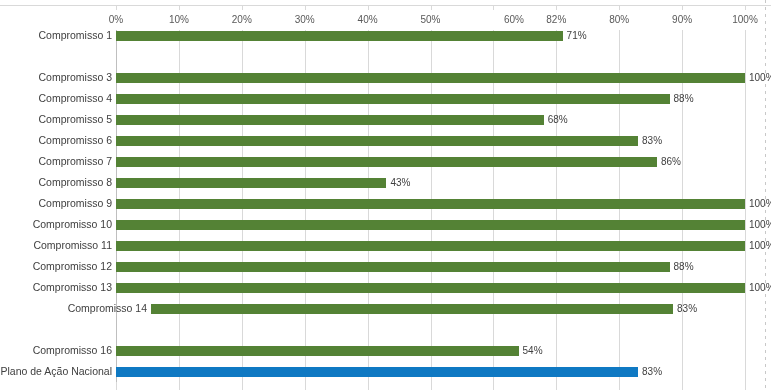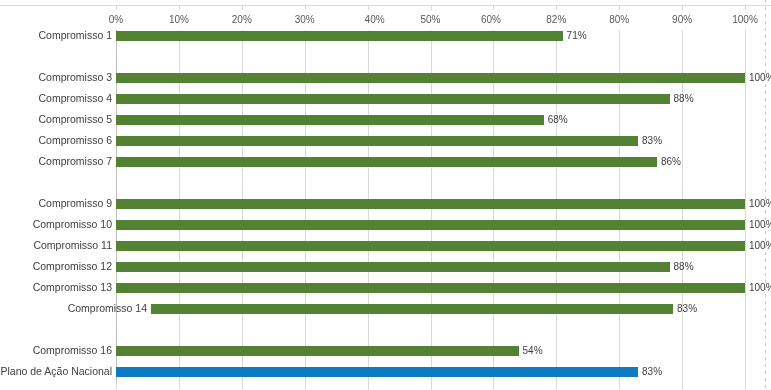--- a/index.html
+++ b/index.html
@@ -160,23 +160,23 @@
       <div class="top-tick" style="left: 619.2px;"></div>
       <div class="top-tick" style="left: 682.1px;"></div>
       <div class="top-tick" style="left: 745px;"></div>
     </div>
 
   <div class="axis-labels" id="axis-labels">
       <div class="axis-label" style="left: 116px;">0%</div>
       <div class="axis-label" style="left: 178.9px;">10%</div>
       <div class="axis-label" style="left: 241.8px;">20%</div>
       <div class="axis-label" style="left: 304.7px;">30%</div>
-      <div class="axis-label" style="left: 367.6px; margin-left: 7px;">40%</div>
+      <div class="axis-label" style="left: 367.6px;">40%</div>
       <div class="axis-label" style="left: 430.5px;">50%</div>
-      <div class="axis-label" style="left: 491px; text-align: right;">60%</div>
+      <div class="axis-label" style="left: 514px; text-align: right;">60%</div>
       <div class="axis-label" style="left: 556.3px;">82%</div>
       <div class="axis-label" style="left: 619.2px;">80%</div>
       <div class="axis-label" style="left: 682.1px;">90%</div>
       <div class="axis-label" style="left: 745px;">100%</div>
     </div>
 
   <div class="plot" id="plot-area">
       <div class="gridline axis0" style="left: 0px;"></div>
       <div class="gridline" style="left: 62.9px;"></div>
       <div class="gridline" style="left: 125.8px;"></div>
@@ -228,20 +228,25 @@
       <div class="row" style="top: 105px;">
         <div class="row-label">Compromisso 6</div>
         <div class="bar" style="width: 522.07px;"></div>
         <div class="bar-value" style="left: 642.07px;">83%</div>
       </div>
       <div class="row" style="top: 126px;">
         <div class="row-label">Compromisso 7</div>
         <div class="bar" style="width: 540.94px;"></div>
         <div class="bar-value" style="left: 660.94px;">86%</div>
       </div>
+      <div class="row" style="top: 147px;">
+        <div class="row-label">Compromisso 8</div>
+        <div class="bar" style="width: 270.47px;"></div>
+        <div class="bar-value" style="left: 390.47px;">43%</div>
+      </div>
       <div class="row" style="top: 168px;">
         <div class="row-label">Compromisso 9</div>
         <div class="bar" style="width: 629px;"></div>
         <div class="bar-value" style="left: 749px;">100%</div>
       </div>
       <div class="row" style="top: 189px;">
         <div class="row-label">Compromisso 10</div>
         <div class="bar" style="width: 629px;"></div>
         <div class="bar-value" style="left: 749px;">100%</div>
       </div>

